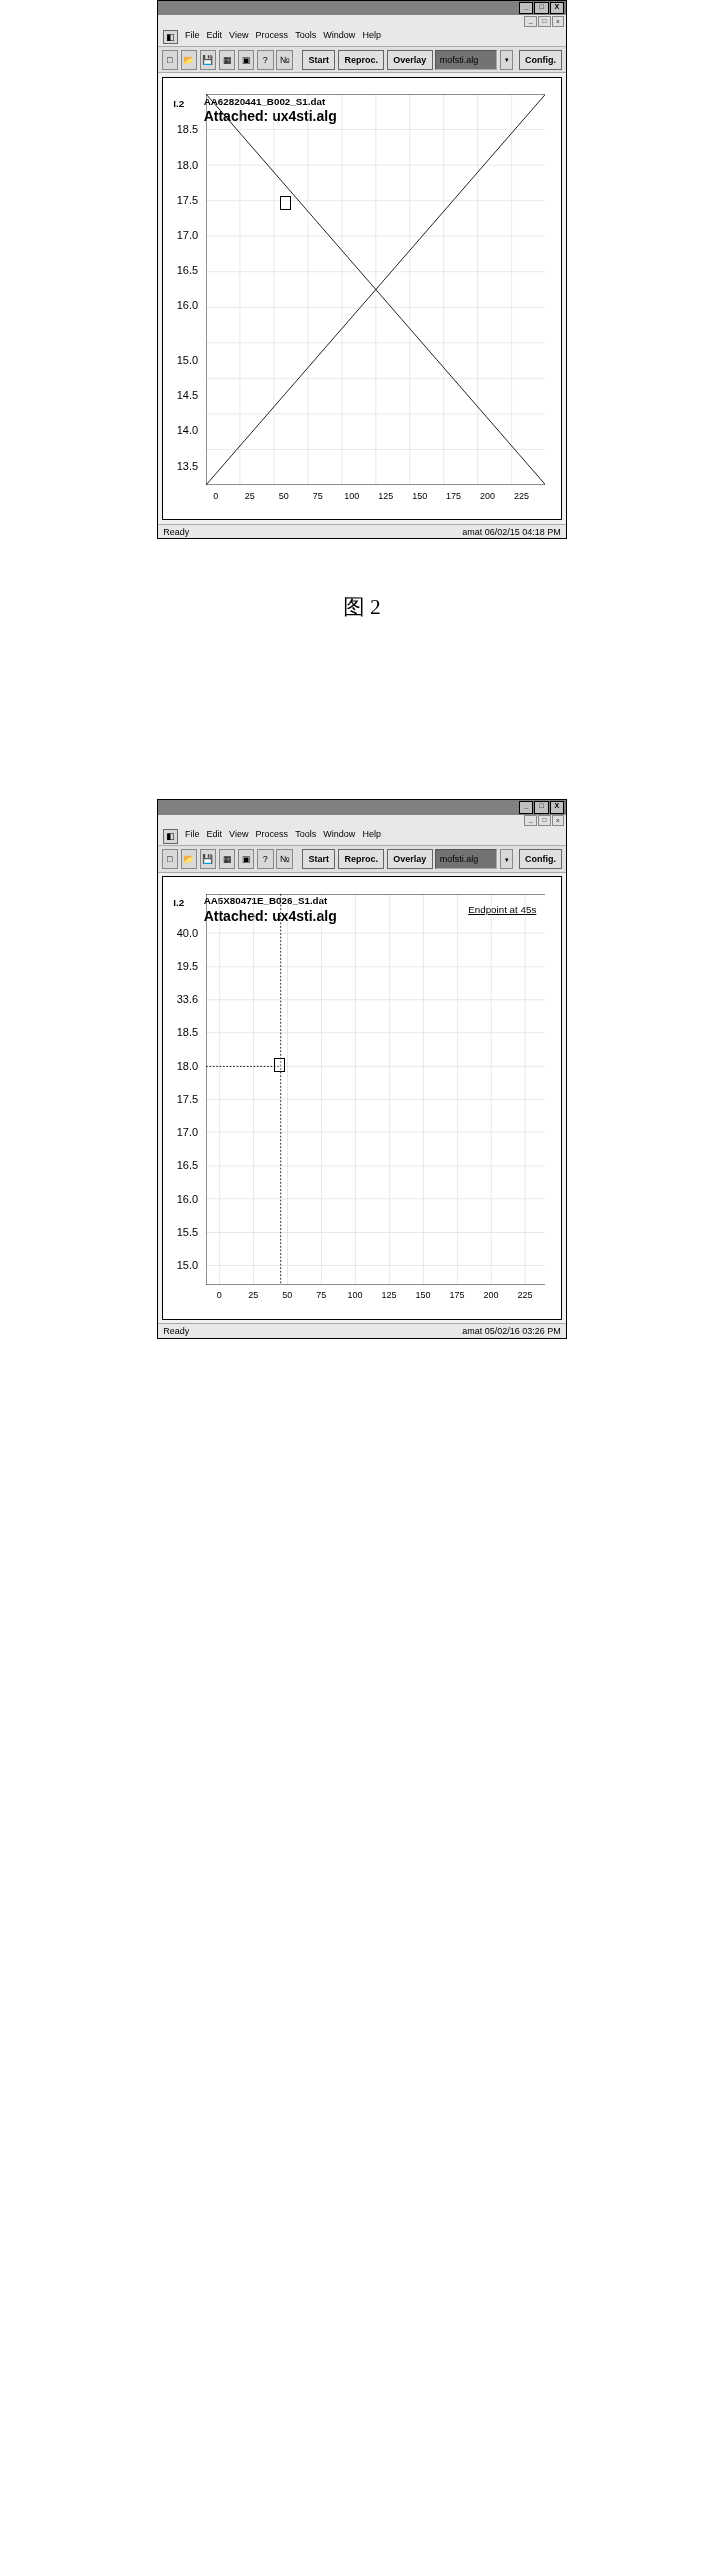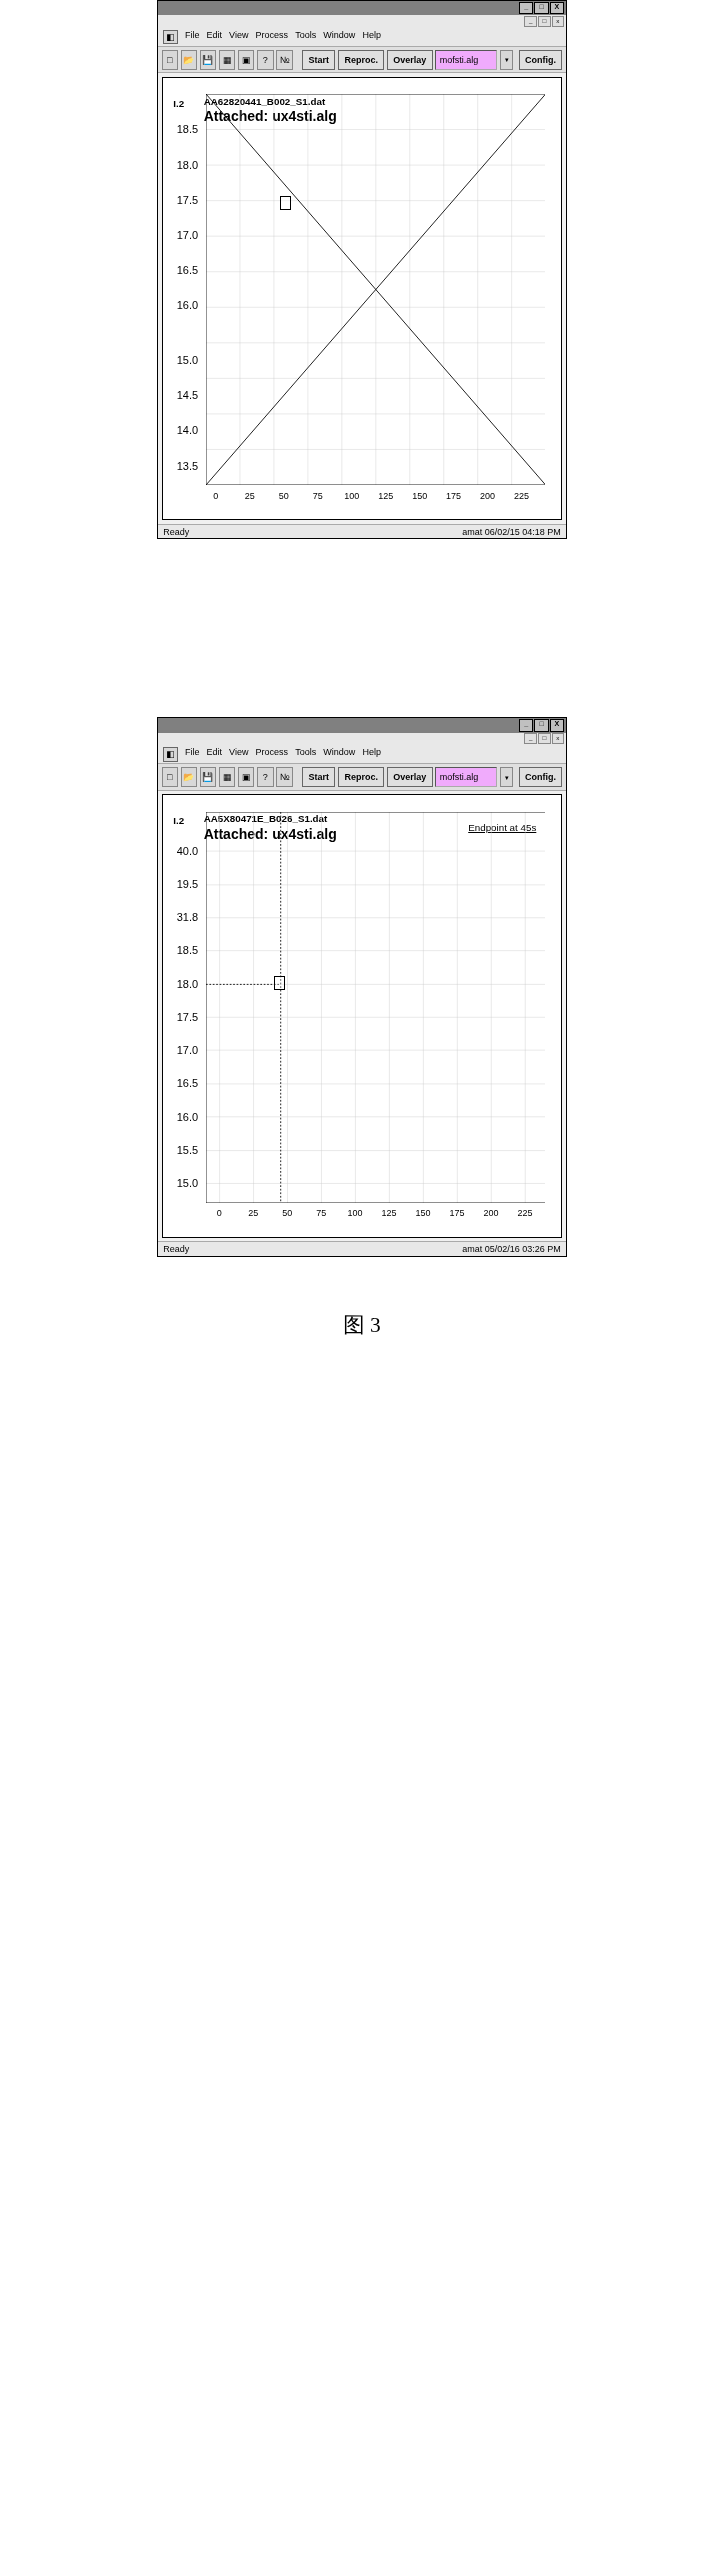--- a/index.html
+++ b/index.html
@@ -92,21 +92,21 @@
     background: #e0e0e0;
     font-size: 9px;
     font-weight: bold;
     display: flex;
     align-items: center;
   }
   .tool-dropdown {
     height: 18px;
     padding: 0 3.6px;
     border: 0.9px inset #aaa;
-    background: #f0abfc;
+    background: #737373;
     font-size: 9px;
     display: flex;
     align-items: center;
     min-width: 53px;
   }
   .dd-arrow {
     width: 14.2px;
     height: 18px;
     border: 0.9px solid #888;
     background: #d8d8d8;
@@ -343,20 +343,21 @@
           <span class="x-tick" style="left:93%">225</span>
         </div>
       </div>
     </div>
 
     <div class="statusbar">
       <span>Ready</span>
       <span>amat 06/02/15 04:18 PM</span>
     </div>
   </div>
+  <div class="caption">图 2</div>
 </div>
 
 <div style="height:107px"></div>
 
 <div class="figure-block">
   <div class="app-window">
 
     <div class="titlebar">
       <div class="win-controls">
         <div class="win-btn">_</div>
@@ -402,21 +403,21 @@
     <div class="plot-frame">
       <div class="plot-inner">
         <span class="plot-label-i2">I.2</span>
         <span class="file-label">AA5X80471E_B026_S1.dat</span>
         <span class="attached-label">Attached: ux4sti.alg</span>
         <span class="endpoint-label">Endpoint at 45s</span>
 
         <div class="y-ticks">
           <span class="y-tick" style="top:10%">40.0</span>
           <span class="y-tick" style="top:18.5%">19.5</span>
-          <span class="y-tick" style="top:27%">31.8</span>
+          <span class="y-tick" style="top:27%">33.6</span>
           <span class="y-tick" style="top:35.5%">18.5</span>
           <span class="y-tick" style="top:44%">18.0</span>
           <span class="y-tick" style="top:52.5%">17.5</span>
           <span class="y-tick" style="top:61%">17.0</span>
           <span class="y-tick" style="top:69.5%">16.5</span>
           <span class="y-tick" style="top:78%">16.0</span>
           <span class="y-tick" style="top:86.5%">15.5</span>
           <span class="y-tick" style="top:95%">15.0</span>
         </div>
 
@@ -467,15 +468,14 @@
           <span class="x-tick" style="left:94%">225</span>
         </div>
       </div>
     </div>
 
     <div class="statusbar">
       <span>Ready</span>
       <span>amat 05/02/16 03:26 PM</span>
     </div>
   </div>
-  <div class="caption">图 3</div>
 </div>
 
 
 </body></html>

